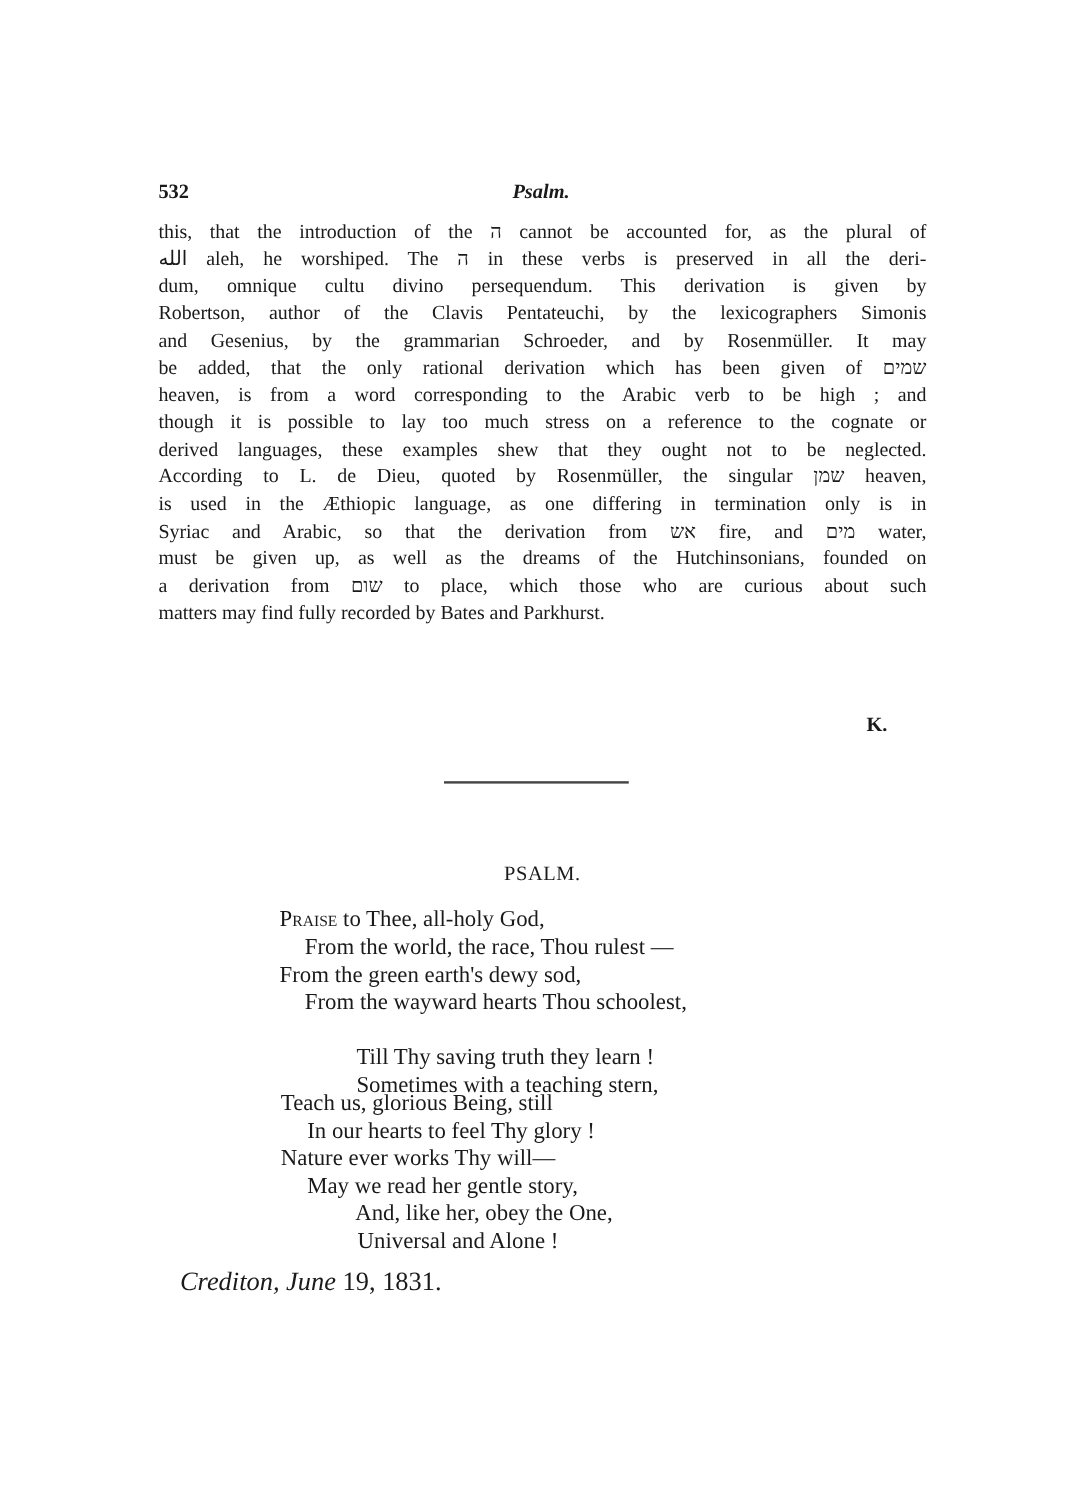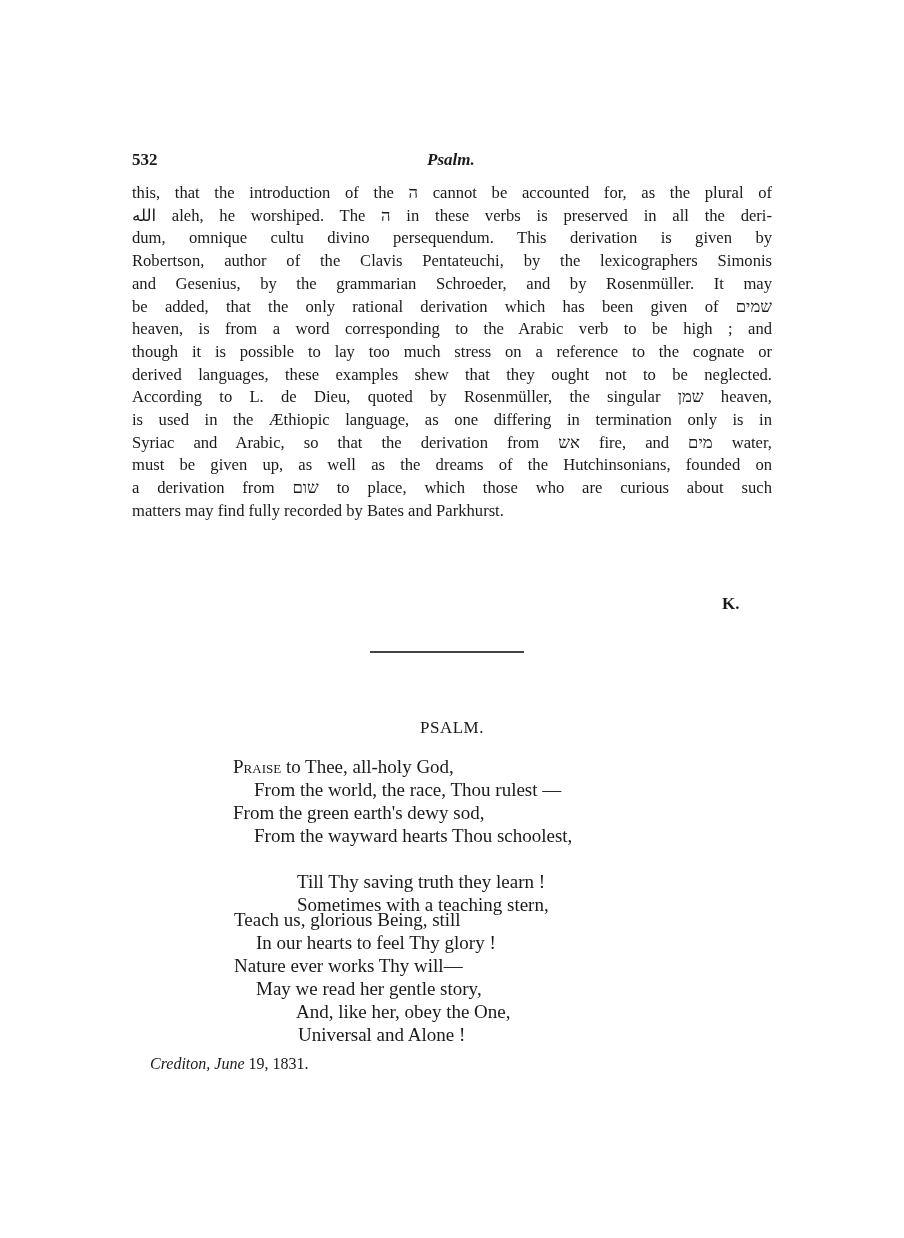--- a/index.html
+++ b/index.html
@@ -28,21 +28,21 @@
       position: absolute; top: 651px; left: 370px; width: 154px; height: 2px; background: #444;
     }
     .poem-title {
       position: absolute; top: 718px; left: 0; width: 904px; text-align: center;
       font-size: 17px; letter-spacing: 0.5px;
     }
     .poem { position: absolute; left: 0; top: 0; }
     .pl { position: absolute; font-size: 19px; white-space: nowrap; }
     .sc { font-variant: small-caps; }
     .dateline {
-      position: absolute; top: 1055px; left: 150px; font-size: 16px;
+      position: absolute; top: 1055px; left: 150px; font-size: 22px;
     }
     .dateline i { font-style: italic; }
   </style>
 </head>
 <body>
 
 <div class="page">
 
   <div class="running-head">
     <span class="page-number">532</span>

